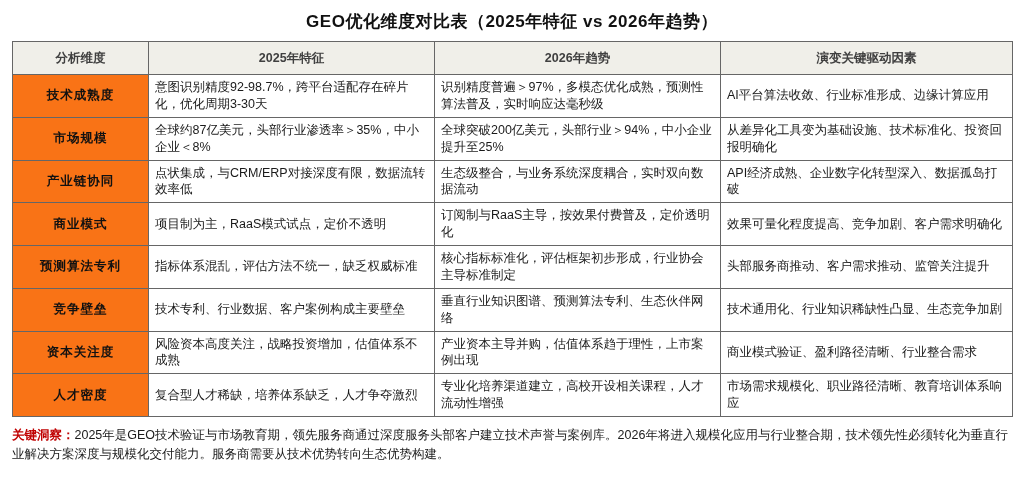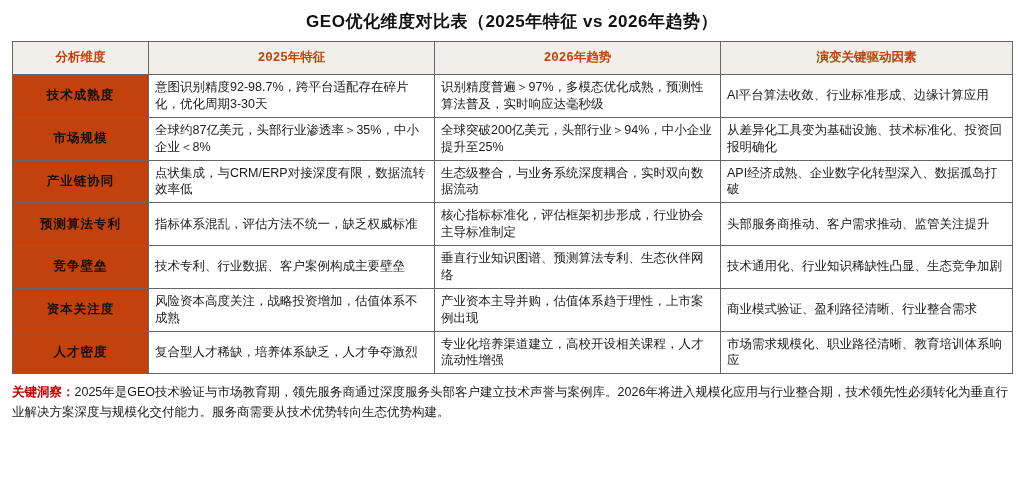--- a/index.html
+++ b/index.html
@@ -42,25 +42,24 @@
     padding: 4px 6px;
     font-size: 12.5px;
     line-height: 1.35;
   }
   thead th {
     background: #f0efe9;
     text-align: center;
     font-weight: bold;
     font-size: 13px;
     height: 24px;
-    color: #c2410c;
-    font-family: Liberation Mono, monospace;
+    color: #404040;
   }
   td.dim {
-    background: #c2410c;
+    background: #f97316;
     text-align: center;
     font-weight: bold;
     font-size: 13.5px;
     letter-spacing: 1px;
     color: #111;
   }
   td.cell {
     background: #ffffff;
     text-align: left;
     color: #1a1a1a;
@@ -118,20 +117,26 @@
         <td class="cell">全球突破200亿美元，头部行业＞94%，中小企业提升至25%</td>
         <td class="cell">从差异化工具变为基础设施、技术标准化、投资回报明确化</td>
       </tr>
       <tr>
         <td class="dim">产业链协同</td>
         <td class="cell">点状集成，与CRM/ERP对接深度有限，数据流转效率低</td>
         <td class="cell">生态级整合，与业务系统深度耦合，实时双向数据流动</td>
         <td class="cell">API经济成熟、企业数字化转型深入、数据孤岛打破</td>
       </tr>
       <tr>
+        <td class="dim">商业模式</td>
+        <td class="cell">项目制为主，RaaS模式试点，定价不透明</td>
+        <td class="cell">订阅制与RaaS主导，按效果付费普及，定价透明化</td>
+        <td class="cell">效果可量化程度提高、竞争加剧、客户需求明确化</td>
+      </tr>
+      <tr>
         <td class="dim">预测算法专利</td>
         <td class="cell">指标体系混乱，评估方法不统一，缺乏权威标准</td>
         <td class="cell">核心指标标准化，评估框架初步形成，行业协会主导标准制定</td>
         <td class="cell">头部服务商推动、客户需求推动、监管关注提升</td>
       </tr>
       <tr>
         <td class="dim">竞争壁垒</td>
         <td class="cell">技术专利、行业数据、客户案例构成主要壁垒</td>
         <td class="cell">垂直行业知识图谱、预测算法专利、生态伙伴网络</td>
         <td class="cell">技术通用化、行业知识稀缺性凸显、生态竞争加剧</td>

